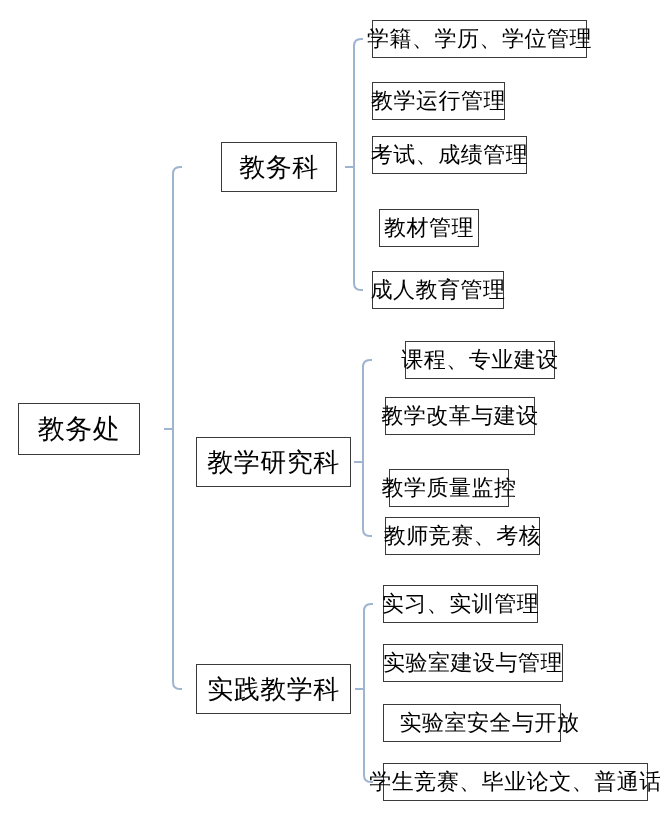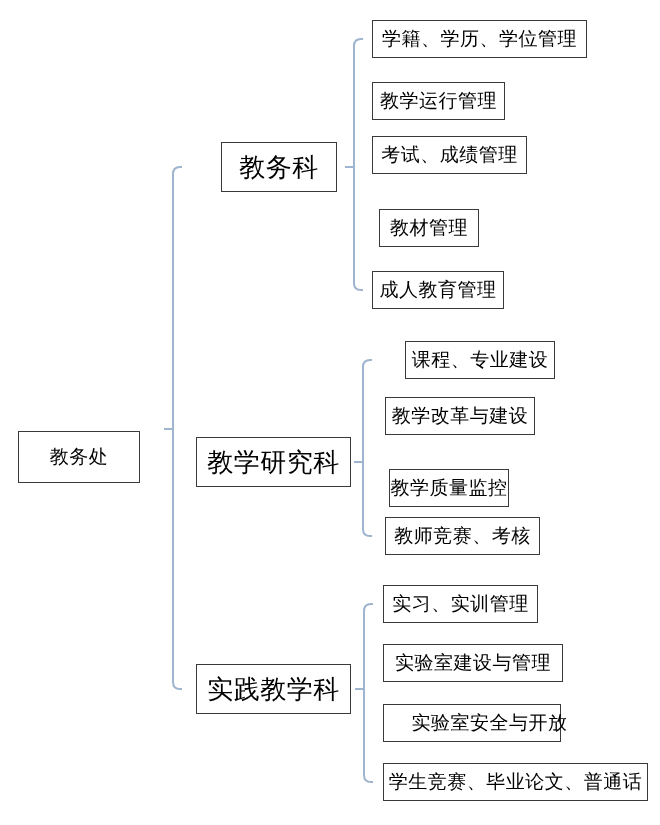--- a/index.html
+++ b/index.html
@@ -25,29 +25,28 @@
     border: 1.6px solid #3a3a3a;
     display: flex;
     align-items: center;
     justify-content: center;
     color: #000000;
     white-space: nowrap;
     letter-spacing: 0.5px;
   }
   .node.root {
     border-width: 1.8px;
-    font-size: 19px;
-    margin-top: 28px;
+    font-size: 27px;
   }
   .node.section {
     border-width: 1.8px;
     font-size: 26px;
   }
   .node.leaf {
-    font-size: 19px;
+    font-size: 22px;
   }
   svg.connectors {
     position: absolute;
     left: 0;
     top: 0;
     width: 660px;
     height: 825px;
     pointer-events: none;
   }
   svg.connectors path,

